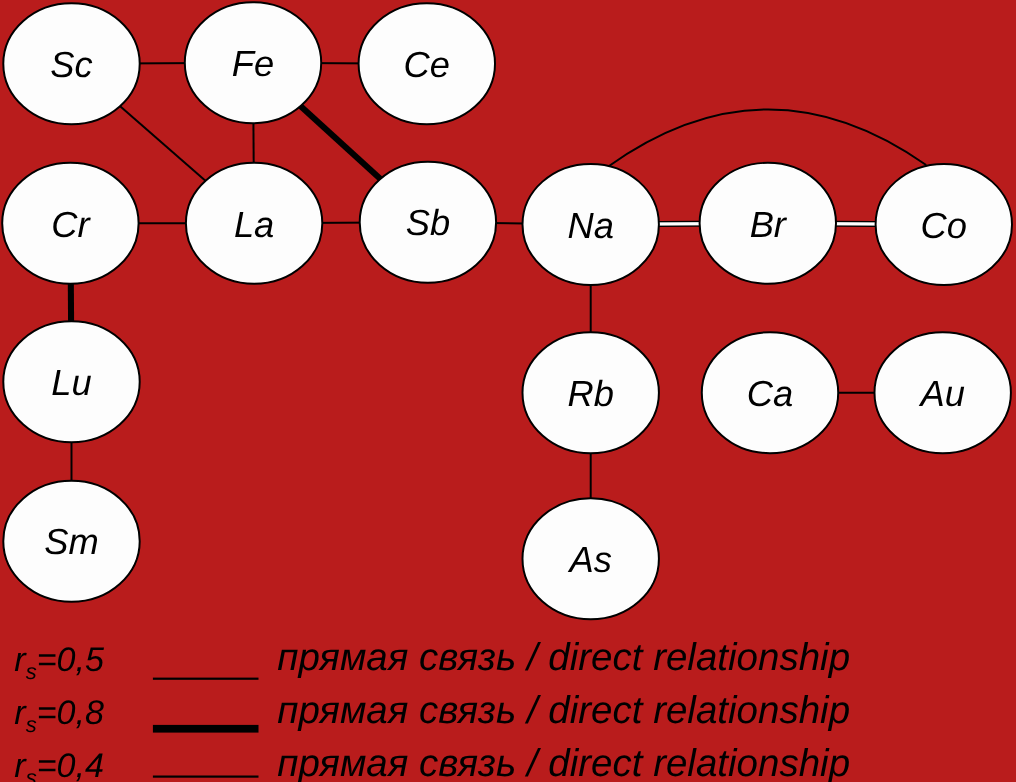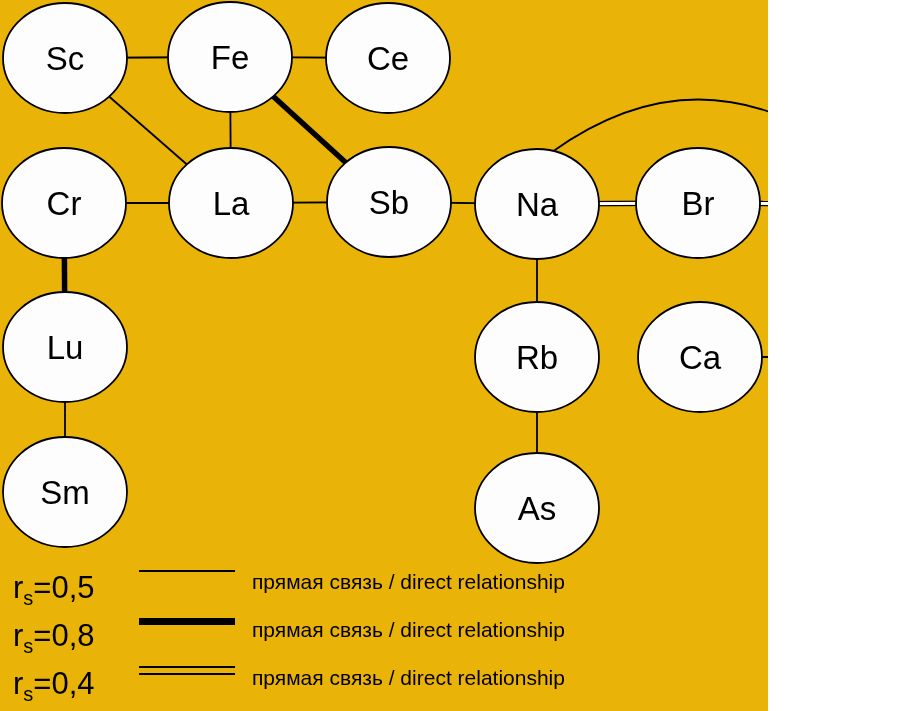--- a/index.html
+++ b/index.html
@@ -1,35 +1,36 @@
 <!DOCTYPE html>
 <html><head>
 <meta charset="utf-8">
 <style>
   html,body{margin:0;padding:0;background:#fff;}
   .canvas{
     position:relative;
-    width:768px;height:711px;
-    background:#eab308;
+    width:924px;height:711px;
+    background:#b91c1c;
     font-family:"Liberation Sans", sans-serif;
     overflow:hidden;
+    font-style:italic;
   }
   .graph-svg{position:absolute;left:0;top:0;}
   .node-label{
     font-family:"Liberation Sans", sans-serif;
     font-size:33px;
     fill:#000;
   }
   .legend{
     position:absolute;
     left:13px;top:570px;right:0;
   }
   .legend-row{
     display:flex;
-    align-items:flex-start;
+    align-items:flex-end;
     height:48px;
   }
   .legend-key{
     font-size:31px;
     color:#000;
     width:100px;
     flex:0 0 auto;
     white-space:nowrap;
   }
   .legend-key sub{font-size:20px;line-height:0;}
@@ -40,21 +41,21 @@
   }
   .swatch-thin{height:0;border-top:2px solid #000;}
   .swatch-thick{height:0;border-top:7px solid #000;}
   .swatch-double{
     height:9px;
     box-sizing:border-box;
     border-top:2px solid #000;
     border-bottom:2px solid #000;
   }
   .legend-text{
-    font-size:21px;
+    font-size:35px;
     color:#000;
     white-space:nowrap;
   }
 </style>
 </head>
 <body>
 
 <div class="canvas">
 
   <svg class="graph-svg" width="924" height="568" viewBox="0 0 924 568">

